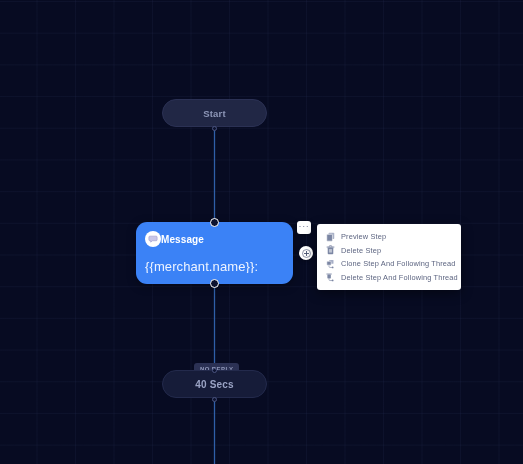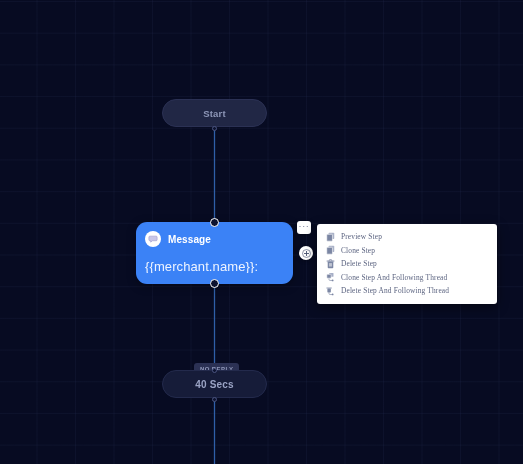--- a/index.html
+++ b/index.html
@@ -74,21 +74,20 @@
     height: 62px;
     border-radius: 11px;
     background: #3b82f6;
     display: block;
     padding: 8px 9px 0 9px;
     box-shadow: 0 2px 10px rgba(0,0,0,0.35);
   }
   .msg-header {
     display: flex;
     align-items: center;
-    gap: 7px;
     height: 18px;
   }
   .msg-avatar {
     width: 16px;
     height: 16px;
     border-radius: 50%;
     background: #ffffff;
     display: flex;
     align-items: center;
     justify-content: center;
@@ -186,26 +185,25 @@
     width: 14px;
     height: 14px;
     border-radius: 50%;
   }
 
   
   #context-menu {
     position: absolute;
     left: 317px;
     top: 224px;
-    width: 180px;
+    width: 144px;
     background: #ffffff;
     border-radius: 3px;
     padding: 6px 0 6px 0;
     box-shadow: 0 3px 12px rgba(0,0,0,0.45);
-    font-family: Liberation Serif, serif;
   }
   .menu-item {
     display: flex;
     align-items: center;
     gap: 6px;
     height: 13.5px;
     padding: 0 8px 0 9px;
     cursor: pointer;
   }
   .menu-icon {
@@ -275,29 +273,20 @@
     <div class="menu-item">
       <span class="menu-icon">
         <svg width="9" height="10" viewBox="0 0 12 13" xmlns="http://www.w3.org/2000/svg">
           <rect x="3.4" y="0.8" width="7.6" height="8.4" rx="1" fill="#aab2c8"></rect>
           <rect x="1" y="2.9" width="7.6" height="9.1" rx="1" fill="#7b86a3" stroke="#ffffff" stroke-width="0.8"></rect>
         </svg>
       </span>
       <span class="menu-text">Preview Step</span>
     </div>
 
-    <div class="menu-item">
-      <span class="menu-icon">
-        <svg width="9" height="10" viewBox="0 0 12 13" xmlns="http://www.w3.org/2000/svg">
-          <rect x="3.4" y="0.8" width="7.6" height="8.4" rx="1" fill="#aab2c8"></rect>
-          <rect x="1" y="2.9" width="7.6" height="9.1" rx="1" fill="#7b86a3" stroke="#ffffff" stroke-width="0.8"></rect>
-        </svg>
-      </span>
-      <span class="menu-text">Clone Step</span>
-    </div>
 
     <div class="menu-item">
       <span class="menu-icon">
         <svg width="9" height="10" viewBox="0 0 12 13" xmlns="http://www.w3.org/2000/svg">
           <path d="M1.4 2.6h9.2" stroke="#7b86a3" stroke-width="1.3" stroke-linecap="round"></path>
           <path d="M4.3 2.3V1.5a.8.8 0 0 1 .8-.8h1.8a.8.8 0 0 1 .8.8v.8" fill="none" stroke="#7b86a3" stroke-width="1"></path>
           <rect x="2.3" y="3.3" width="7.4" height="8.7" rx="1" fill="#7b86a3"></rect>
           <path d="M4.6 5.3v4.6M6 5.3v4.6M7.4 5.3v4.6" stroke="#ffffff" stroke-width="0.7"></path>
         </svg>
       </span>

